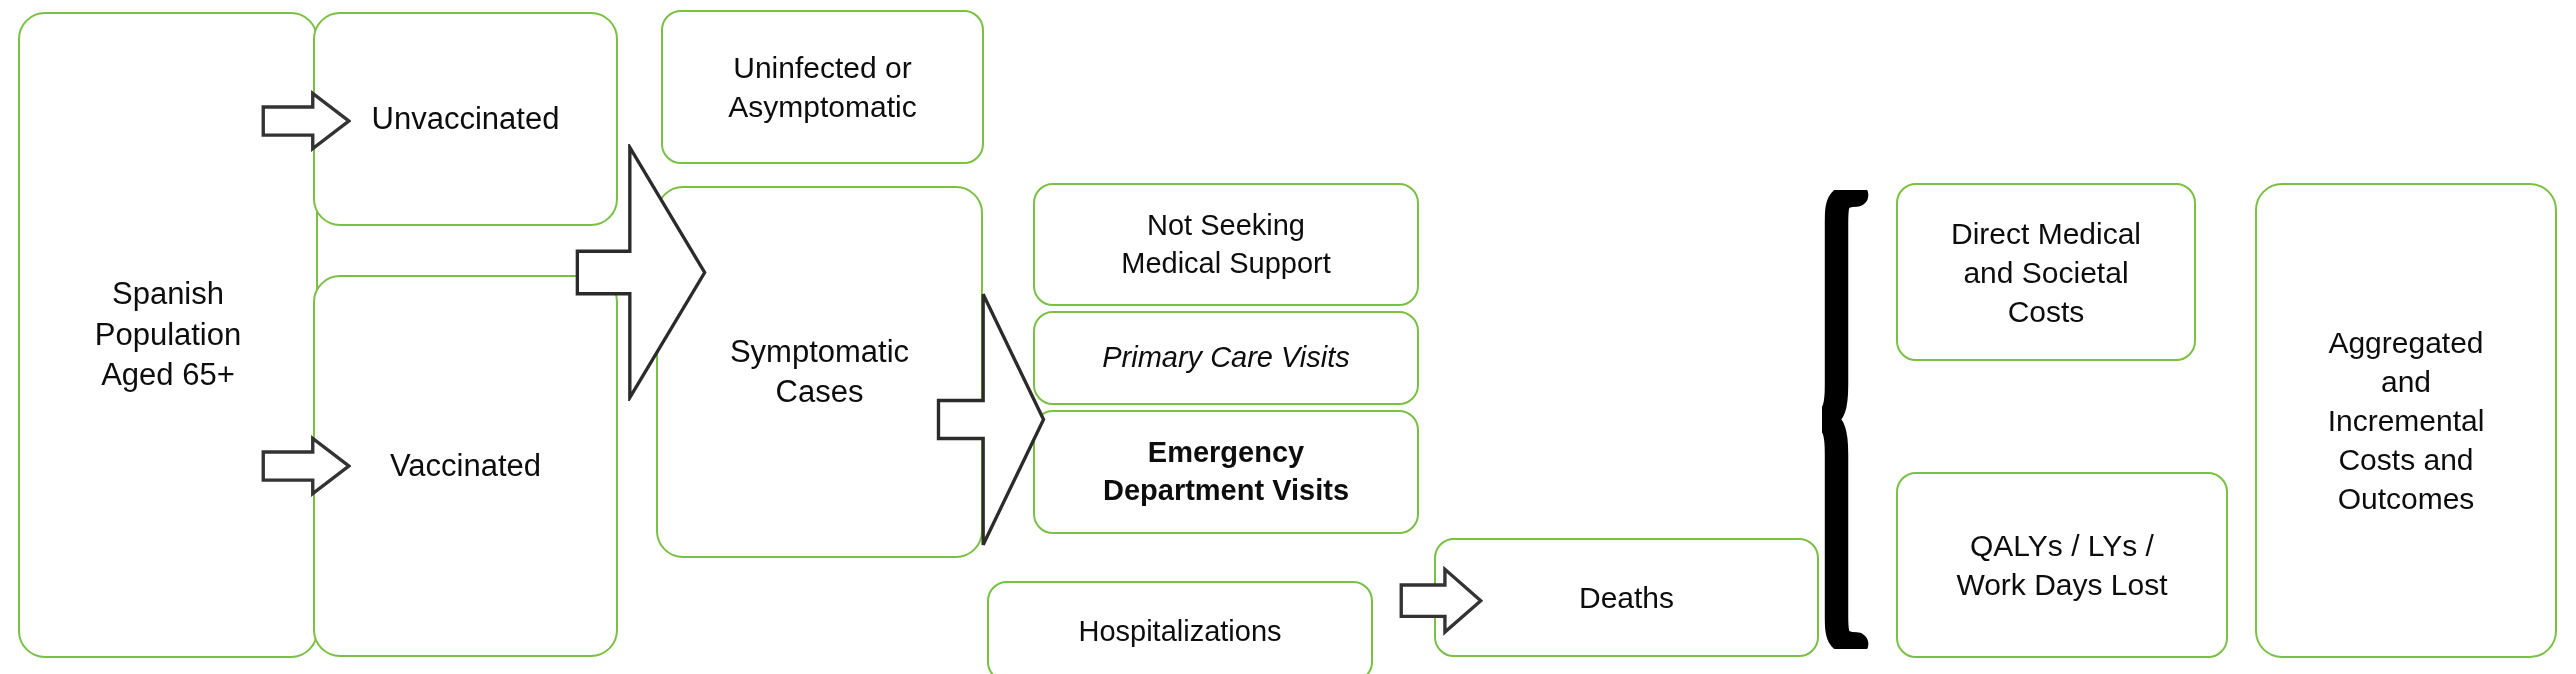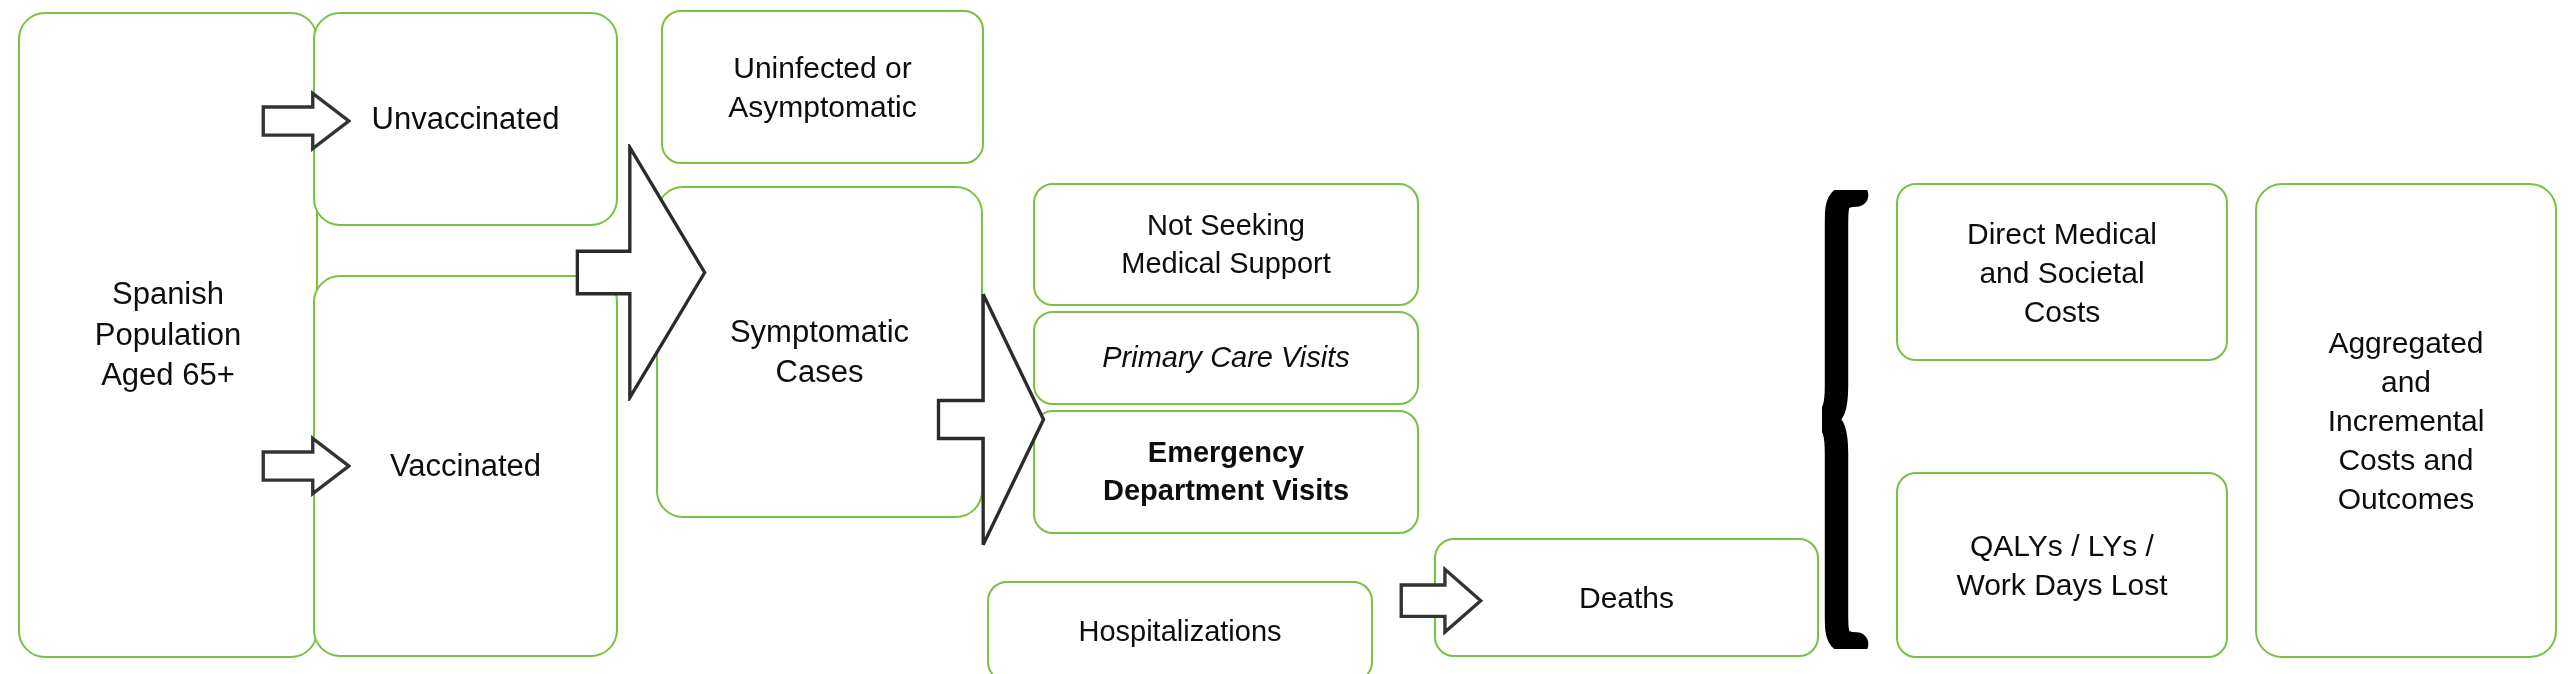--- a/index.html
+++ b/index.html
@@ -57,21 +57,21 @@
 
   <div class="node" style="left:313px; top:11.8px; width:305px; height:214px; font-size:31px;">
     <span>Unvaccinated</span>
   </div>
 
   <div class="node sm" style="left:661px; top:9.5px; width:323px; height:154px; font-size:30px;">
     <span>Uninfected or
 Asymptomatic</span>
   </div>
 
-  <div class="node" style="left:656px; top:186px; width:327px; height:332px; font-size:31px;">
+  <div class="node" style="left:656px; top:186px; width:327px; height:372px; font-size:31px;">
     <span>Symptomatic
 Cases</span>
   </div>
 
   <div class="node sm" style="left:1033px; top:183px; width:386px; height:123px; font-size:29px;">
     <span>Not Seeking
 Medical Support</span>
   </div>
 
   <div class="node sm" style="left:1033px; top:311px; width:386px; height:94px; font-size:29px;font-style:italic;">
@@ -84,21 +84,21 @@
   </div>
 
   <div class="node sm" style="left:987px; top:557px; width:386px; height:101px; font-size:29px;margin-top:24px;">
     <span>Hospitalizations</span>
   </div>
 
   <div class="node sm" style="left:1434px; top:538px; width:385px; height:119px; font-size:30px;">
     <span>Deaths</span>
   </div>
 
-  <div class="node sm" style="left:1896px; top:183px; width:332px; height:178px; font-size:30px;">
+  <div class="node sm" style="left:1896px; top:183px; width:300px; height:178px; font-size:30px;">
     <span>Direct Medical
 and Societal
 Costs</span>
   </div>
 
   <div class="node sm" style="left:1896px; top:472px; width:332px; height:186px; font-size:30px;">
     <span>QALYs / LYs /
 Work Days Lost</span>
   </div>
 

